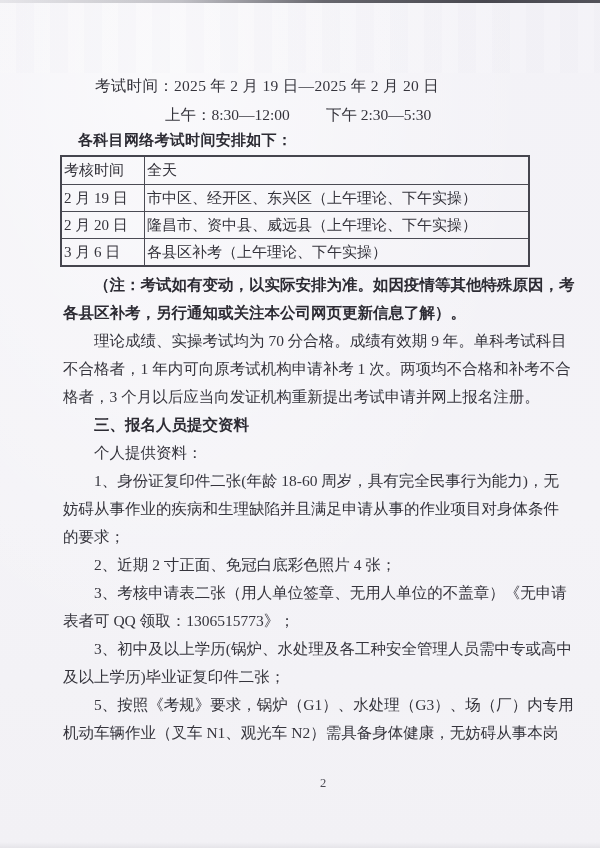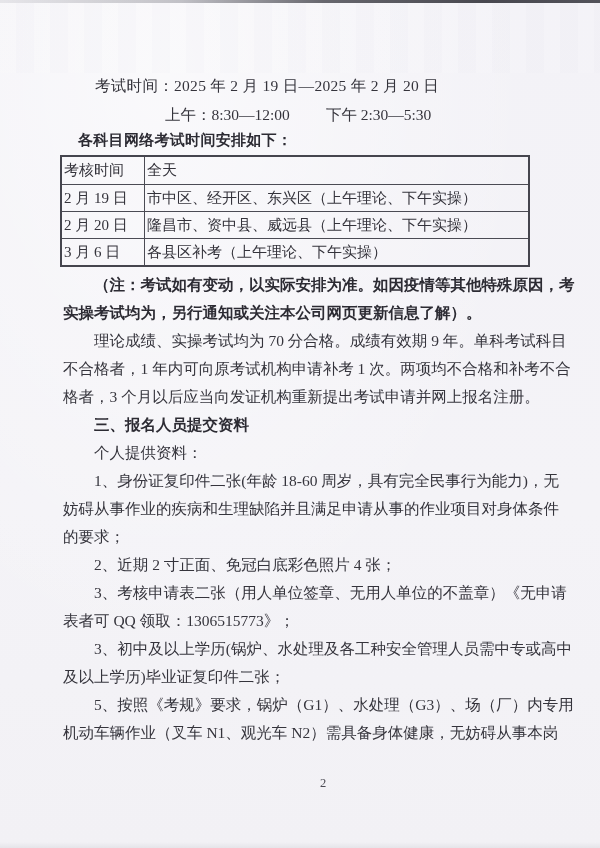--- a/index.html
+++ b/index.html
@@ -87,21 +87,21 @@
         <tr class="data">
           <td class="col-date">3 月 6 日</td>
           <td>各县区补考（上午理论、下午实操）</td>
         </tr>
       </tbody>
     </table>
   </div>
 
   <div class="abs body-block">
     <div class="bl bold indent">（注：考试如有变动，以实际安排为准。如因疫情等其他特殊原因，考</div>
-    <div class="bl bold">实操考试均为，另行通知或关注本公司网页更新信息了解）。</div>
+    <div class="bl bold">各县区补考，另行通知或关注本公司网页更新信息了解）。</div>
     <div class="bl indent">理论成绩、实操考试均为 70 分合格。成绩有效期 9 年。单科考试科目</div>
     <div class="bl">不合格者，1 年内可向原考试机构申请补考 1 次。两项均不合格和补考不合</div>
     <div class="bl">格者，3 个月以后应当向发证机构重新提出考试申请并网上报名注册。</div>
     <div class="bl bold indent">三、报名人员提交资料</div>
     <div class="bl indent">个人提供资料：</div>
     <div class="bl indent">1、身份证复印件二张(年龄 18-60 周岁，具有完全民事行为能力)，无</div>
     <div class="bl">妨碍从事作业的疾病和生理缺陷并且满足申请从事的作业项目对身体条件</div>
     <div class="bl">的要求；</div>
     <div class="bl indent">2、近期 2 寸正面、免冠白底彩色照片 4 张；</div>
     <div class="bl indent">3、考核申请表二张（用人单位签章、无用人单位的不盖章）《无申请</div>

